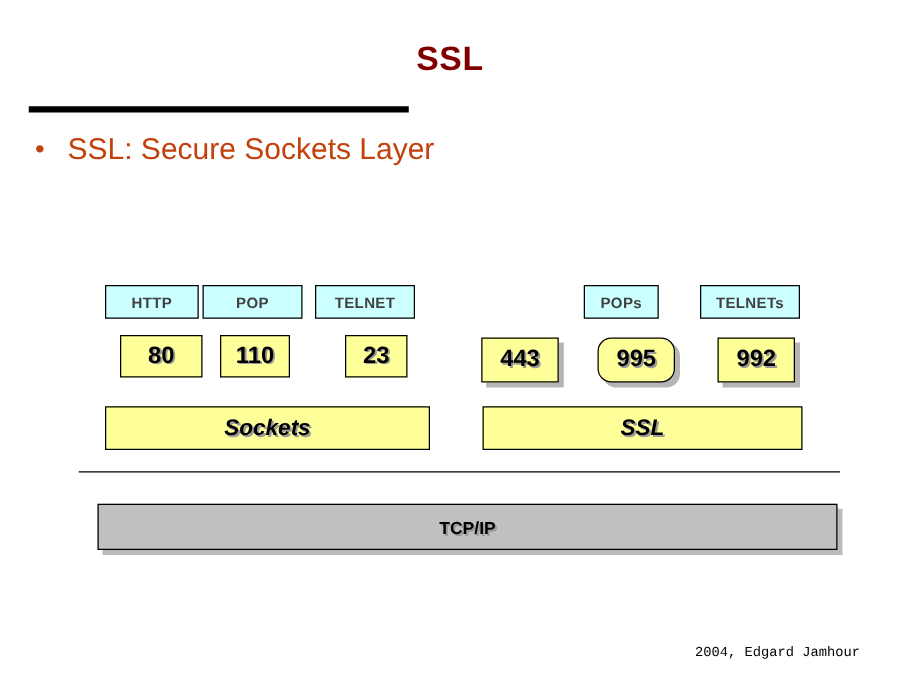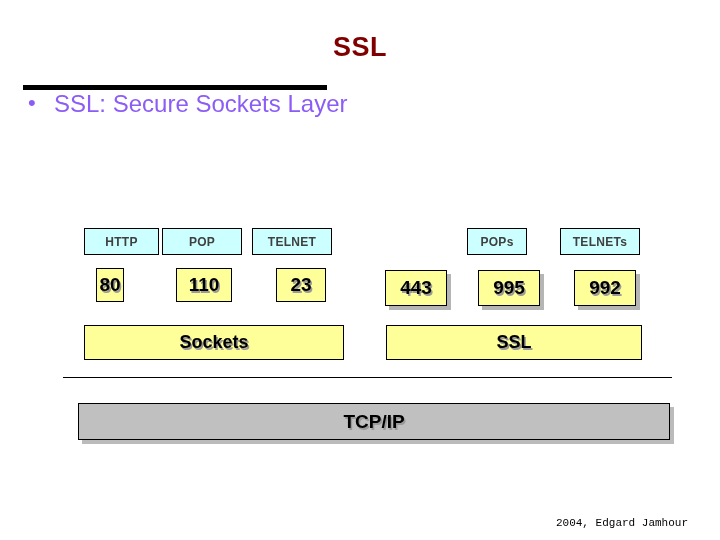--- a/index.html
+++ b/index.html
@@ -36,23 +36,23 @@
     top: 85px;
     width: 304px;
     height: 5px;
     background: #000000;
   }
 
   
   #bullet-row {
     position: absolute;
     left: 28px;
-    top: 90px;
+    top: 106px;
     font-size: 24px;
-    color: #8b5cf6;
+    color: #c2410c;
     white-space: nowrap;
     line-height: 1.2;
   }
   #bullet-row .bullet-mark {
     display: inline-block;
     width: 26px;
     font-size: 22px;
     vertical-align: top;
   }
 
@@ -100,21 +100,21 @@
     position: absolute;
     border: 1px solid #000000;
     box-sizing: border-box;
     display: flex;
     align-items: center;
     justify-content: center;
     font-weight: bold;
     color: #000000;
     text-shadow: 1.5px 1.5px 0 #9a9a9a;
   }
-  .layer-bar.yellow { background: #ffff99; }
+  .layer-bar.yellow { background: #ffff99; font-style: italic; }
   .layer-bar.grey   { background: #c0c0c0; }
   .layer-bar.shadowed { box-shadow: 4px 4px 0 rgba(120,120,120,0.5); }
 
   #divider-line {
     position: absolute;
     left: 63px;
     top: 377px;
     width: 609px;
     height: 1px;
     background: #000000;
@@ -140,33 +140,33 @@
 <div id="bullet-row">
   <span class="bullet-mark">•</span><span>SSL: Secure Sockets Layer</span>
 </div>
 
 <div id="diagram">
 
   <div class="proto-box" style="left:84px; top:228px; width:75px; height:27px;">HTTP</div>
   <div class="proto-box" style="left:162px; top:228px; width:80px; height:27px;">POP</div>
   <div class="proto-box" style="left:252px; top:228px; width:80px; height:27px;">TELNET</div>
 
-  <div class="port-box" style="left:96px; top:268px; width:28px; height:34px;">80</div>
+  <div class="port-box" style="left:96px; top:268px; width:66px; height:34px;">80</div>
   <div class="port-box" style="left:176px; top:268px; width:56px; height:34px;">110</div>
   <div class="port-box" style="left:276px; top:268px; width:50px; height:34px;">23</div>
 
   <div class="proto-box" style="left:467px; top:228px; width:60px; height:27px;">POPs</div>
   <div class="proto-box" style="left:560px; top:228px; width:80px; height:27px;">TELNETs</div>
 
   <div class="port-box shadowed" style="left:385px; top:270px; width:62px; height:36px;">443</div>
-  <div class="port-box shadowed" style="left:478px; top:270px; width:62px; height:36px;">995</div>
+  <div class="port-box shadowed" style="left:478px; top:270px; width:62px; height:36px;border-radius:11px;">995</div>
   <div class="port-box shadowed" style="left:574px; top:270px; width:62px; height:36px;">992</div>
 
   <div class="layer-bar yellow" style="left:84px; top:325px; width:260px; height:35px; font-size:18px;">Sockets</div>
   <div class="layer-bar yellow" style="left:386px; top:325px; width:256px; height:35px; font-size:18px;">SSL</div>
 
   <div id="divider-line"></div>
 
-  <div class="layer-bar grey shadowed" style="left:78px; top:403px; width:592px; height:37px; font-size:19px;">TCP/IP</div>
+  <div class="layer-bar grey shadowed" style="left:78px; top:403px; width:592px; height:37px; font-size:14px;">TCP/IP</div>
 
 </div>
 
 <div id="footer-credit">2004, Edgard Jamhour</div>
 
 </body></html>

